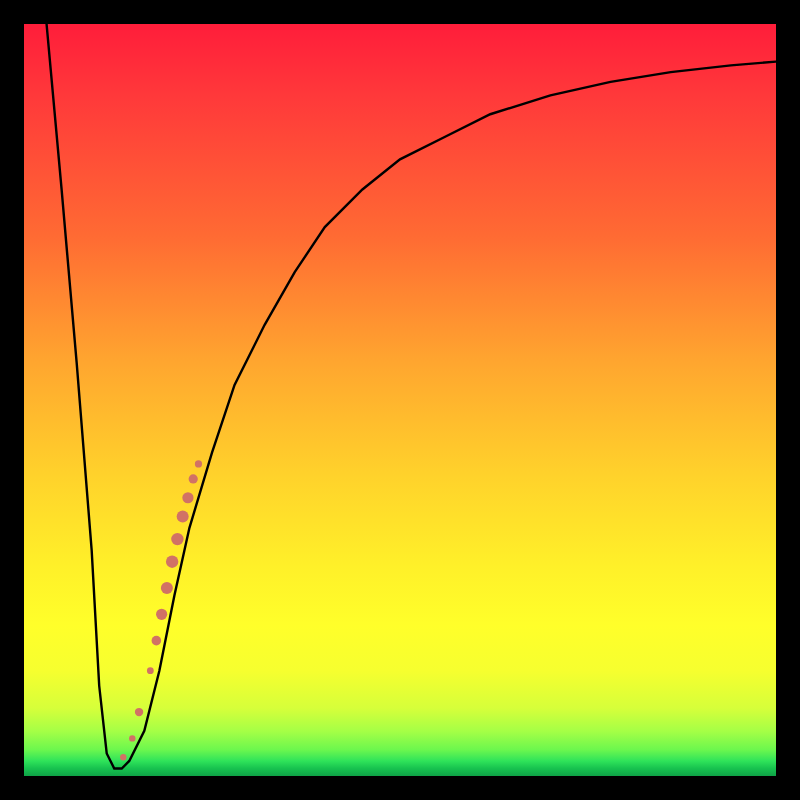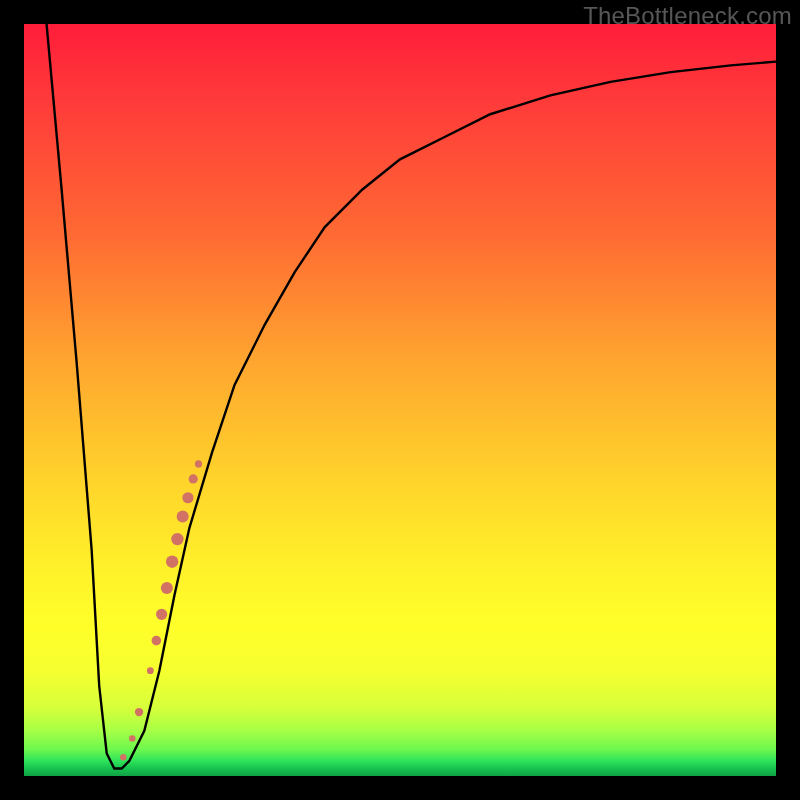--- a/index.html
+++ b/index.html
@@ -78,14 +78,13 @@
           <circle cx="142.88" cy="564.00" r="6.00" fill="#d17265" stroke="#d17265" stroke-width="0"></circle>
           <circle cx="148.14" cy="537.68" r="6.20" fill="#d17265" stroke="#d17265" stroke-width="0"></circle>
           <circle cx="153.41" cy="515.12" r="6.20" fill="#d17265" stroke="#d17265" stroke-width="0"></circle>
           <circle cx="158.67" cy="492.56" r="6.00" fill="#d17265" stroke="#d17265" stroke-width="0"></circle>
           <circle cx="163.94" cy="473.76" r="5.60" fill="#d17265" stroke="#d17265" stroke-width="0"></circle>
           <circle cx="169.20" cy="454.96" r="4.60" fill="#d17265" stroke="#d17265" stroke-width="0"></circle>
           <circle cx="174.46" cy="439.92" r="3.60" fill="#d17265" stroke="#d17265" stroke-width="0"></circle>
         </g>
     </svg>
   </div>
-  <div class="watermark">TheBottleneck.com</div>
 </div>
 
 </body></html>

